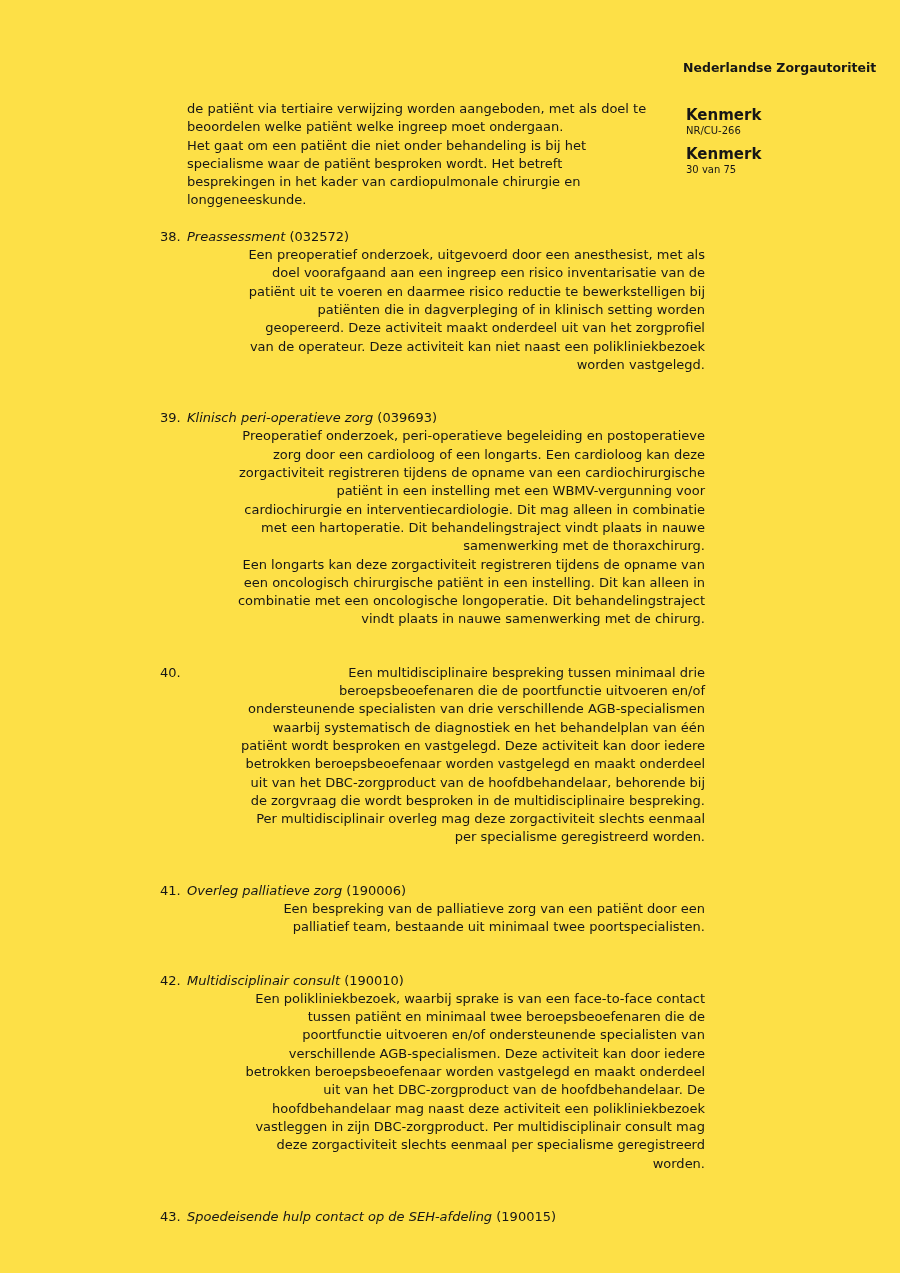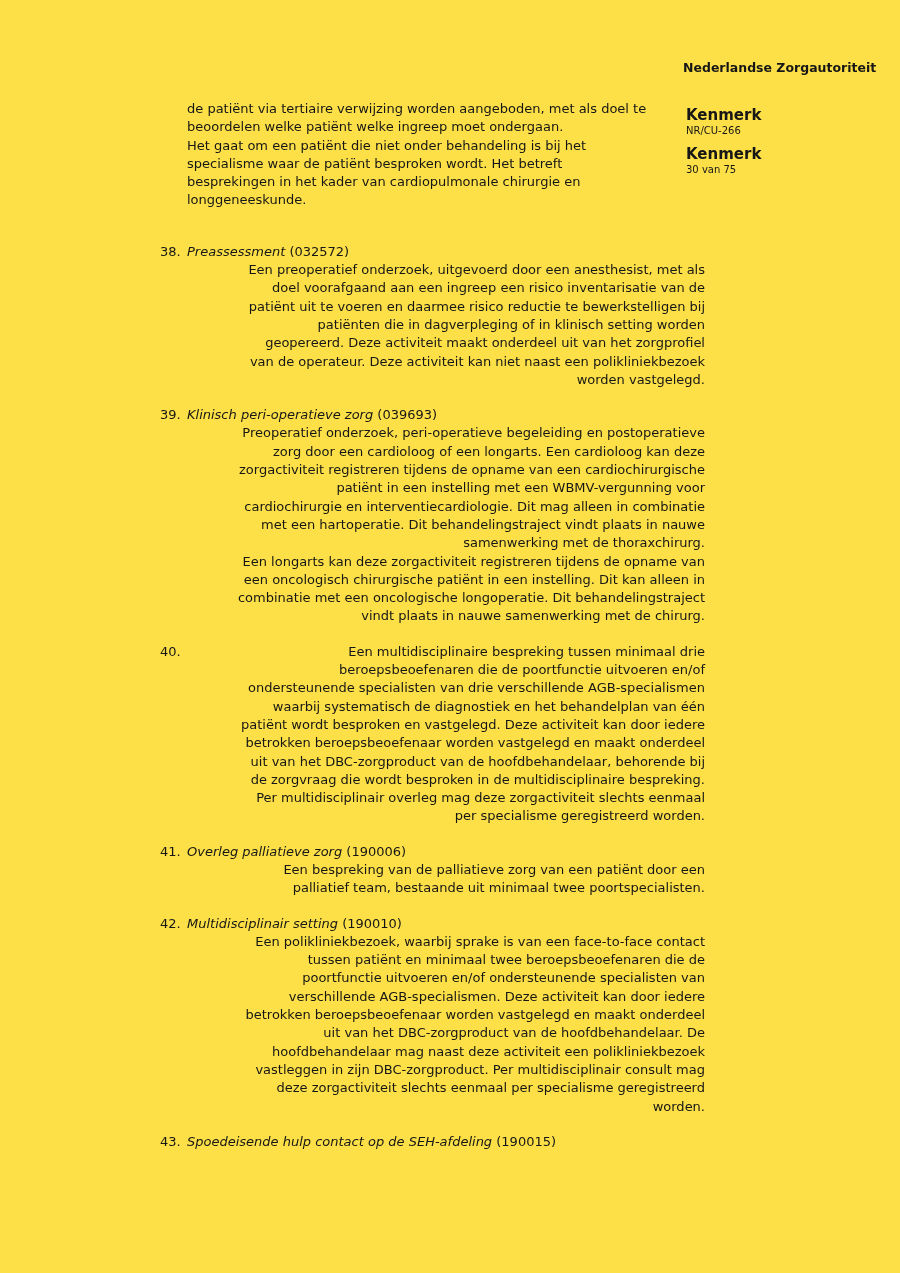--- a/index.html
+++ b/index.html
@@ -48,24 +48,24 @@
     font-size: 13px;
     line-height: 18.3px;
   }
   .intro {
     margin: 0 0 8px 27px;
     white-space: pre-line;
   }
   .item {
     position: relative;
     padding-left: 27px;
-    margin-top: 17px;
+    margin-top: 35px;
   }
   .item.first {
-    margin-top: 33px;
+    margin-top: 18px;
   }
   .item-number {
     position: absolute;
     left: 0;
     top: 0;
   }
   .item-title {
     font-style: italic;
   }
   .item-code {
@@ -153,21 +153,21 @@
         <span class="item-title">Overleg palliatieve zorg</span>
         <span class="item-code">(190006)</span>
       </div>
       <div class="item-body">Een bespreking van de palliatieve zorg van een patiënt door een
 palliatief team, bestaande uit minimaal twee poortspecialisten.</div>
     </div>
 
     <div class="item">
       <span class="item-number">42.</span>
       <div class="item-head">
-        <span class="item-title">Multidisciplinair setting</span>
+        <span class="item-title">Multidisciplinair consult</span>
         <span class="item-code">(190010)</span>
       </div>
       <div class="item-body">Een polikliniekbezoek, waarbij sprake is van een face-to-face contact
 tussen patiënt en minimaal twee beroepsbeoefenaren die de
 poortfunctie uitvoeren en/of ondersteunende specialisten van
 verschillende AGB-specialismen. Deze activiteit kan door iedere
 betrokken beroepsbeoefenaar worden vastgelegd en maakt onderdeel
 uit van het DBC-zorgproduct van de hoofdbehandelaar. De
 hoofdbehandelaar mag naast deze activiteit een polikliniekbezoek
 vastleggen in zijn DBC-zorgproduct. Per multidisciplinair consult mag

